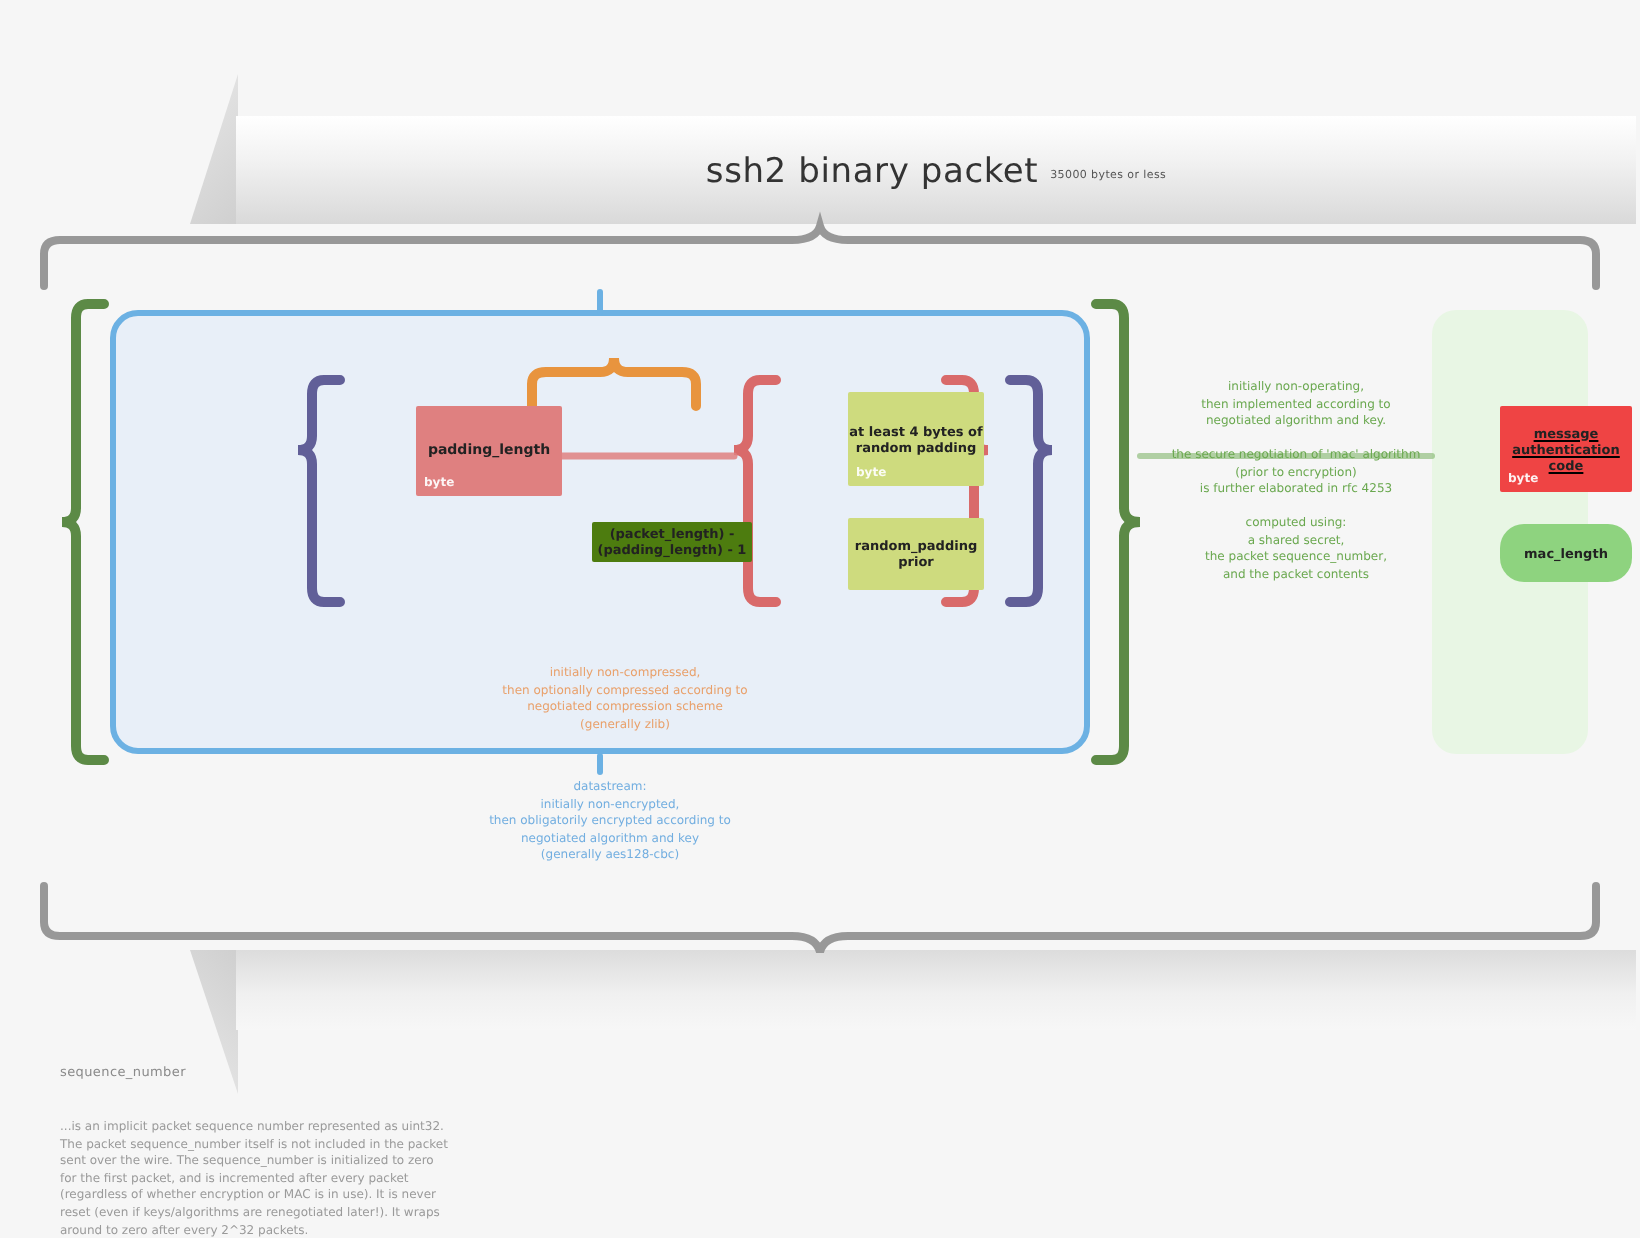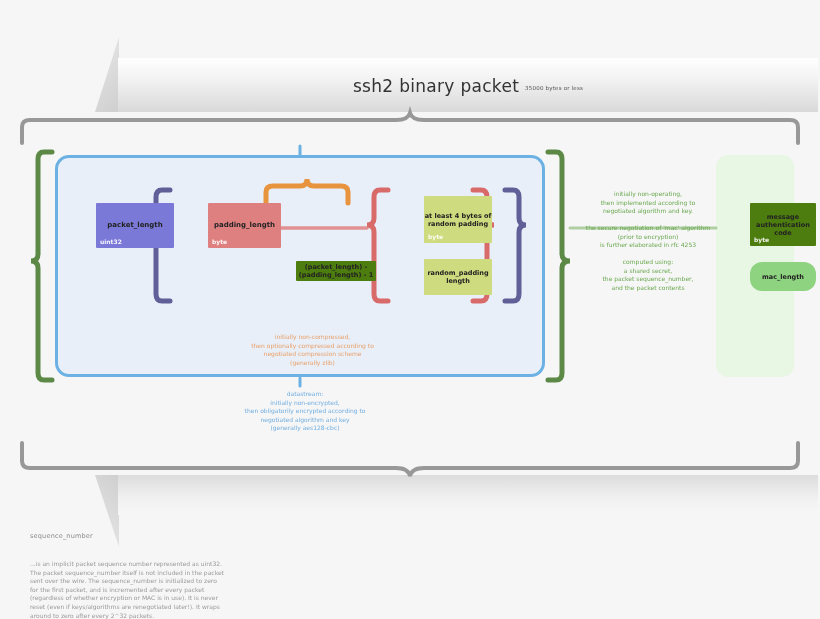--- a/index.html
+++ b/index.html
@@ -95,21 +95,21 @@
     font-weight: bold;
   }
   .fbox.small .fname { font-size: 6.5px; line-height: 8px; }
 
   #box-packet-length { left: 68px;  top: 203px; width: 78px; height: 45px; background: #7b79d8; }
   #box-padding-length{ left: 180px; top: 203px; width: 73px; height: 45px; background: #df8080; justify-content: center; }
   #box-payload       { left: 272px; top: 205px; width: 72px; height: 42px; background: #dccf6e; }
   #box-payload-len   { left: 268px; top: 261px; width: 80px; height: 20px; background: #4d7c0f; }
   #box-padding       { left: 396px; top: 196px; width: 68px; height: 47px; background: #cedb7e; }
   #box-padding-len   { left: 396px; top: 259px; width: 68px; height: 36px; background: #cedb7e; }
-  #box-mac           { left: 722px; top: 203px; width: 66px; height: 43px; background: #4d7c0f; }
+  #box-mac           { left: 722px; top: 203px; width: 66px; height: 43px; background: #ef4444; text-decoration: underline; }
   #box-mac-length    { left: 722px; top: 262px; width: 66px; height: 29px; background: #8ed37f; border-radius: 12px; }
 
   
   .anno {
     position: absolute;
     text-align: center;
     line-height: 8.5px;
     font-size: 6px;
     white-space: pre-line;
   }
@@ -173,24 +173,20 @@
 
     <path fill="none" stroke="#d96a6a" stroke-width="5" stroke-linecap="round" d="M473,190 L481,190 Q487,190 487,197 L487,218 Q487,225 494,225 Q487,225 487,232 L487,294 Q487,301 481,301 L473,301"></path>
 
     <path fill="none" stroke="#df8080" stroke-width="3.5" stroke-linecap="round" opacity="0.85" d="M253,228 L367,228"></path>
 
     <path fill="none" stroke="#e8943e" stroke-width="5" stroke-linecap="round" d="M266,203 L266,192 Q266,186 273,186 L300,186 Q307,186 307,179 Q307,186 314,186 L341,186 Q348,186 348,192 L348,203"></path>
 
     <path fill="none" stroke="#6aa84f" stroke-width="3" stroke-linecap="round" opacity="0.5" d="M570,228 L716,228"></path>
   </svg>
 
-  <div class="fbox" id="box-packet-length">
-    <span class="fname">packet_length</span>
-    <span class="ftype">uint32</span>
-  </div>
 
   <div class="fbox" id="box-padding-length">
     <span class="fname">padding_length</span>
     <span class="ftype">byte</span>
   </div>
 
 
   <div class="fbox small" id="box-payload-len">
     <span class="fname">(packet_length)
 - (padding_length)
@@ -199,21 +195,21 @@
 
   <div class="fbox small" id="box-padding">
     <span class="fname">at least 4 bytes
 of random
 padding</span>
     <span class="ftype">byte</span>
   </div>
 
   <div class="fbox small" id="box-padding-len">
     <span class="fname">random_padding
-length</span>
+prior</span>
   </div>
 
   <div class="fbox small" id="box-mac">
     <span class="fname">message
 authentication
 code</span>
     <span class="ftype">byte</span>
   </div>
 
   <div class="fbox small" id="box-mac-length">

